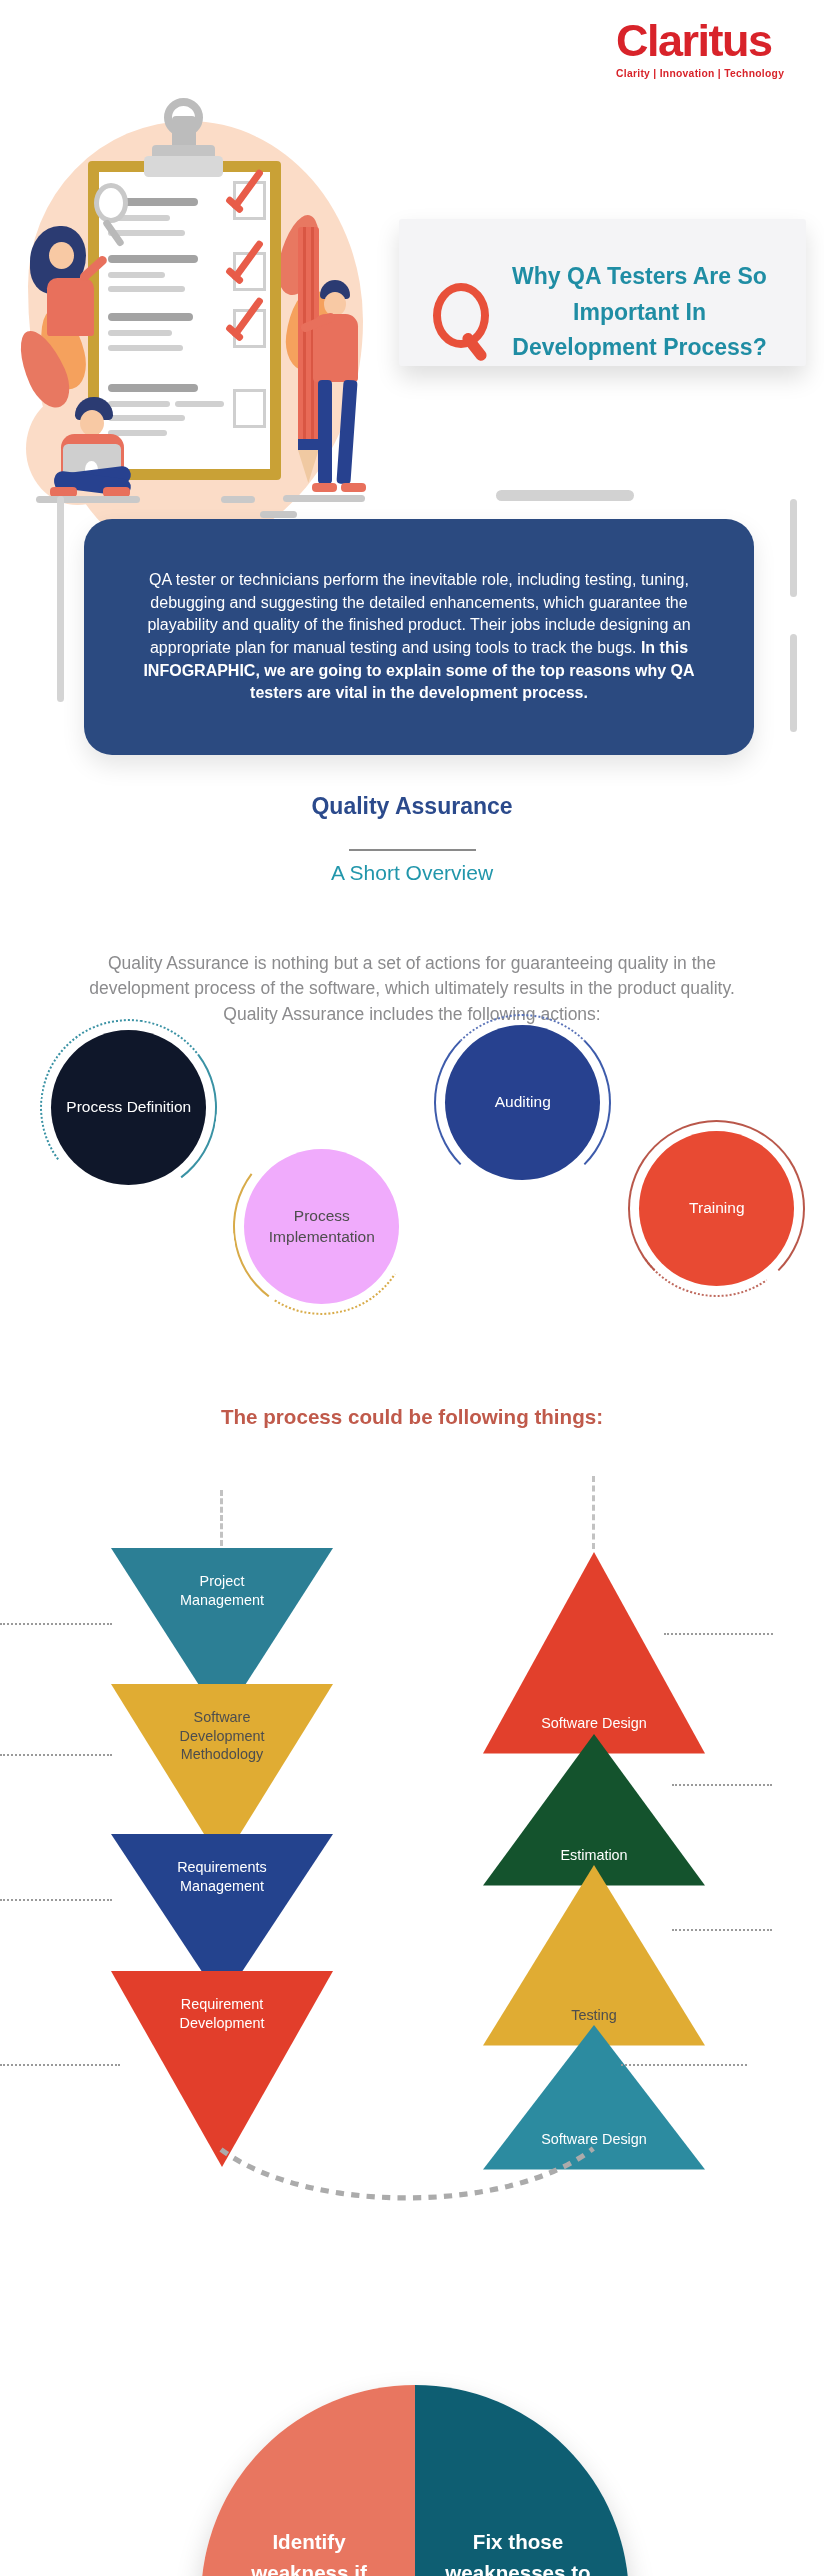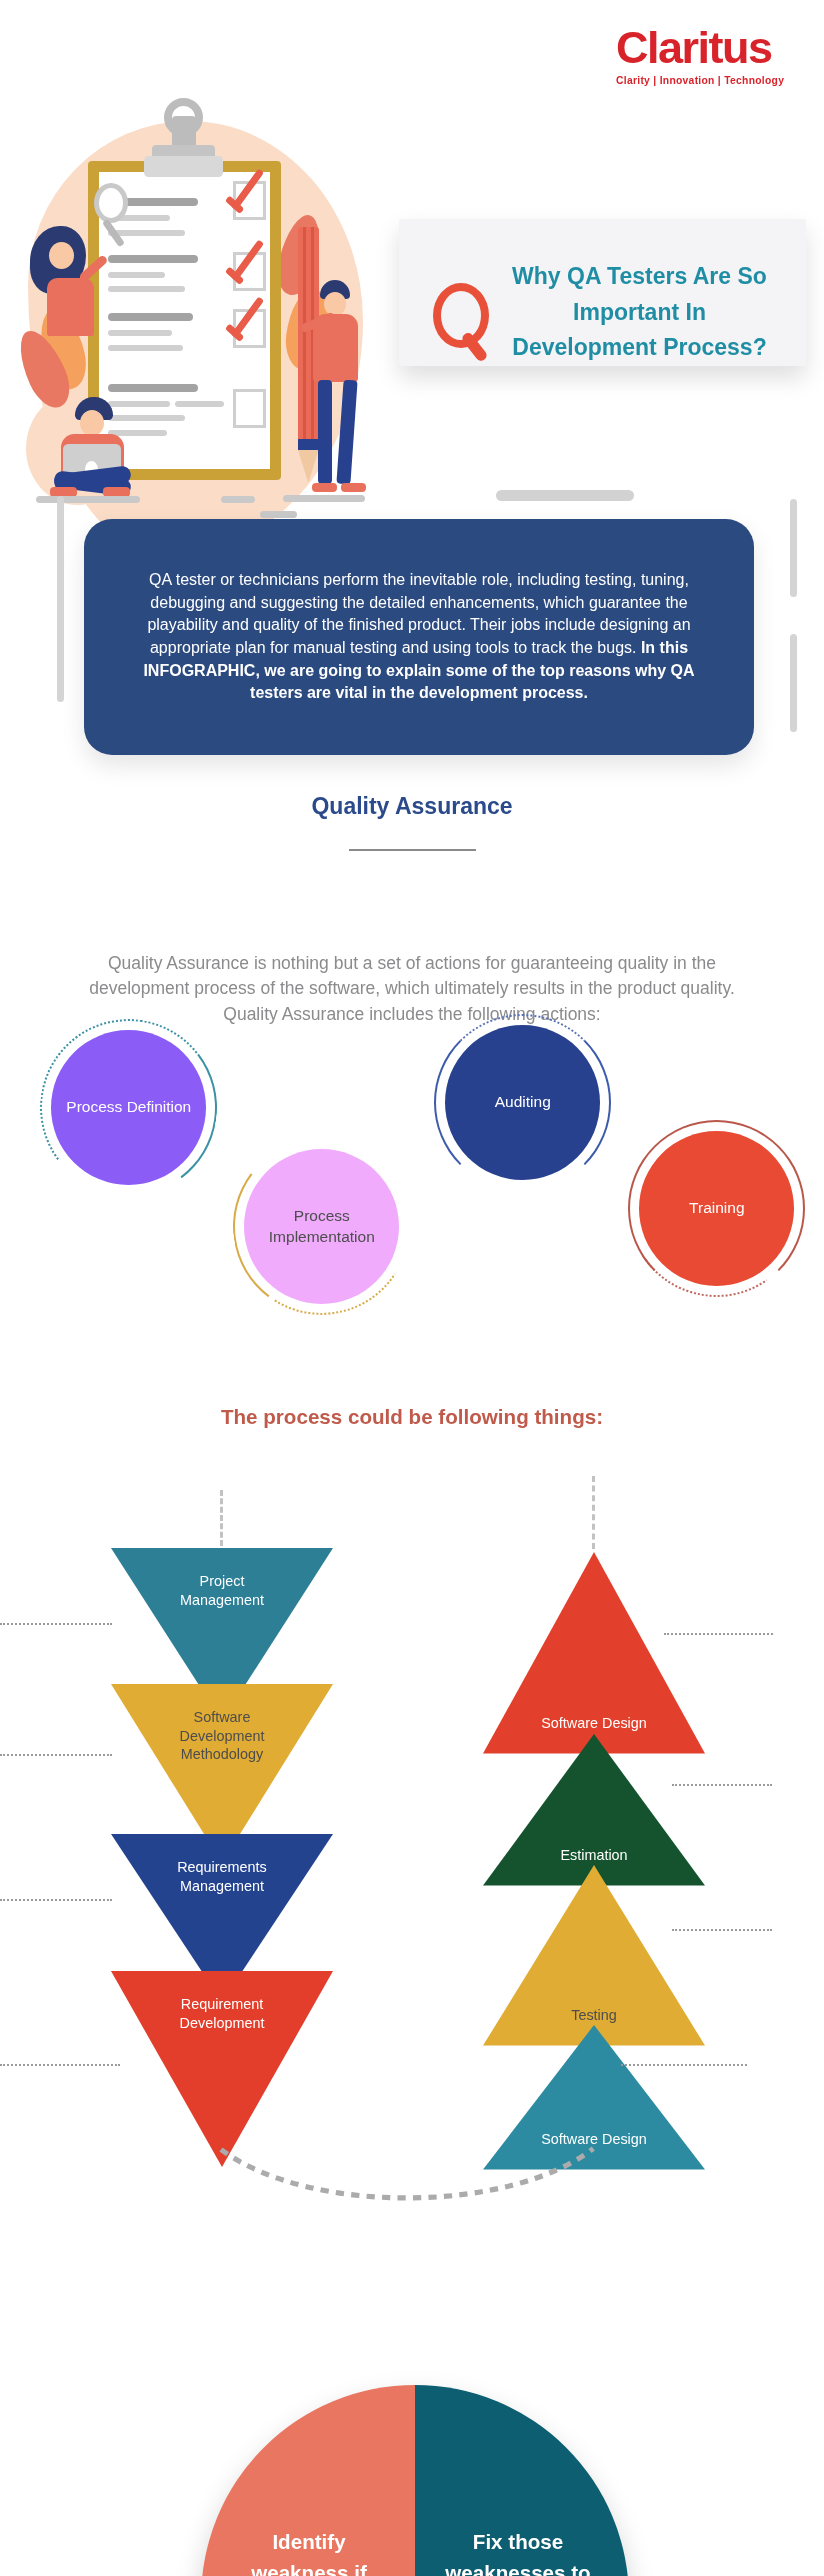--- a/index.html
+++ b/index.html
@@ -1,21 +1,21 @@
 <!DOCTYPE html>
 <html style="font-size:8.2px"><head>
 <meta charset="utf-8">
 <style>
   html,body{margin:0;padding:0;background:#ffffff;}
   .page{position:relative;width:824px;height:3865px;background:#ffffff;overflow:hidden;
         font-family:"Liberation Sans",sans-serif;}
   .abs{position:absolute;}
 
   
-  .logo-top{left:616px;top:25px;width:185px;text-align:left;color:#d8232a;}
+  .logo-top{left:616px;top:18px;width:185px;text-align:left;color:#d8232a;}
   .logo-word{font-size:45px;font-weight:bold;letter-spacing:-1.5px;line-height:1;}
   .logo-tag{font-size:10.3px;font-weight:bold;margin-top:5.2px;letter-spacing:0.3px;}
 
   
   .blob{left:28px;top:121px;width:335px;height:435px;background:#fbdcc7;
         border-radius:48% 52% 58% 42% / 38% 46% 54% 62%;}
   .blob2{left:26px;top:392px;width:103px;height:113px;background:#fbdcc7;border-radius:50%;}
   .leaf{border-radius:50% 50% 50% 50%/60% 60% 40% 40%;}
   .leaf.salmon{background:#e87861;}
   .leaf.orange{background:#f5a15d;}
@@ -72,21 +72,21 @@
   .h-teal-lite{color:#2196ab;font-size:21px;text-align:center;width:100%;}
   .p-gray{color:#8b8b8d;font-size:17.5px;line-height:1.45;text-align:center;}
 
   
   .cwrap{position:absolute;width:177px;height:177px;}
   .circle{position:absolute;left:11.3px;top:11.3px;width:155px;height:155px;border-radius:50%;
           display:flex;align-items:center;justify-content:center;text-align:center;
           font-size:15.5px;line-height:1.35;}
   .ring{position:absolute;left:0;top:0;width:173px;height:173px;border-radius:50%;border:2.1px solid transparent;}
   .ring.dash{border-style:dotted;}
-  .c0 .circle{background:#8b5cf6;color:#fff;}
+  .c0 .circle{background:#0f172a;color:#fff;}
   .c1 .circle{background:#f0abfc;color:#4d4d4d;}
   .c2 .circle{background:#27418f;color:#fff;}
   .c3 .circle{background:#e84a33;color:#fff;}
   .c0 .ring.dash{border-top-color:#3a92a4;border-left-color:#3a92a4;transform:rotate(8deg);}
   .c0 .ring.solid{border-right-color:#3a92a4;border-width:2.6px;transform:rotate(8deg);}
   .c1 .ring.dash{border-bottom-color:#d8ab49;transform:rotate(-12deg);}
   .c1 .ring.solid{border-left-color:#d8ab49;border-width:2.6px;transform:rotate(-8deg);}
   .c2 .ring.dash{border-top-color:#5b74b8;transform:rotate(0deg);}
   .c2 .ring.solid{border-left-color:#3d5bab;border-right-color:#3d5bab;border-width:2.6px;}
   .c3 .ring.dash{border-bottom-color:#bf6a5e;transform:rotate(10deg);}
@@ -210,20 +210,21 @@
   <div class="abs vbar" style="left:790px;top:499px;height:98px;"></div>
   <div class="abs vbar" style="left:790px;top:634px;height:98px;"></div>
   <div class="abs hpill" style="left:496px;top:490px;width:138px;"></div>
 
   <div class="abs intro">
     <div class="intro-text"><span>QA tester or technicians perform the inevitable role, including testing, tuning, debugging and suggesting the detailed enhancements, which guarantee the playability and quality of the finished product. Their jobs include designing an appropriate plan for manual testing and using tools to track the bugs. </span><b>In this INFOGRAPHIC, we are going to explain some of the top reasons why QA testers are vital in the development process.</b></div>
   </div>
 
   <div class="abs h-navy" style="top:793px;">Quality Assurance</div>
   <div class="abs divider"></div>
+  <div class="abs h-teal-lite" style="top:861px;">A Short Overview</div>
   <div class="abs p-gray" style="left:72px;top:951px;width:680px;">Quality Assurance is nothing but a set of actions for guaranteeing quality in the development process of the software, which ultimately results in the product quality. Quality Assurance includes the following actions:</div>
 
   <div class="cwrap c0" style="left:40px;top:1019px;">
     <div class="ring dash"></div>
     <div class="ring solid"></div>
     <div class="circle">
         <span>Process Definition</span>
       </div>
   </div>
   <div class="cwrap c1" style="left:233px;top:1138px;">

